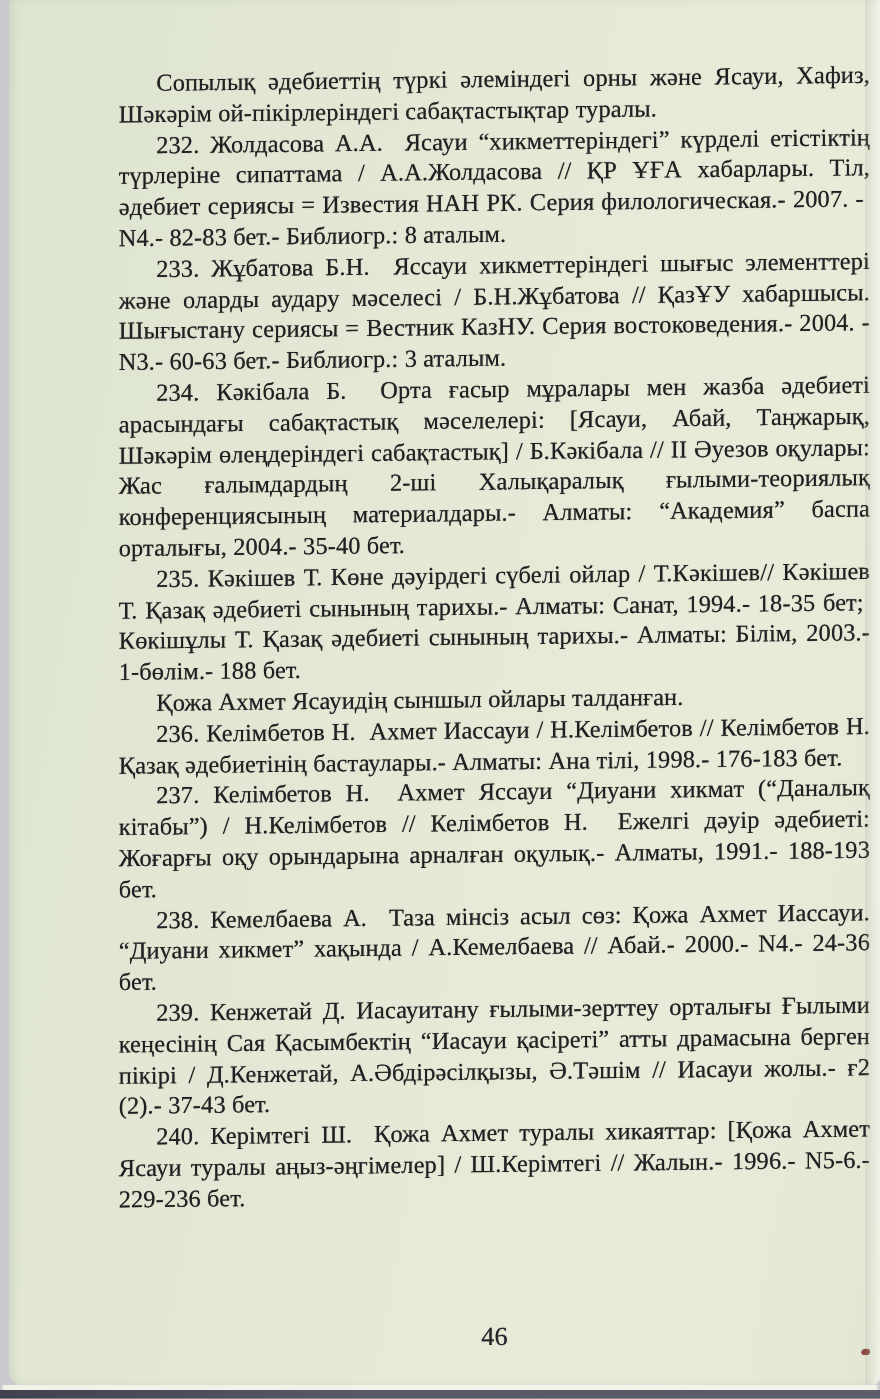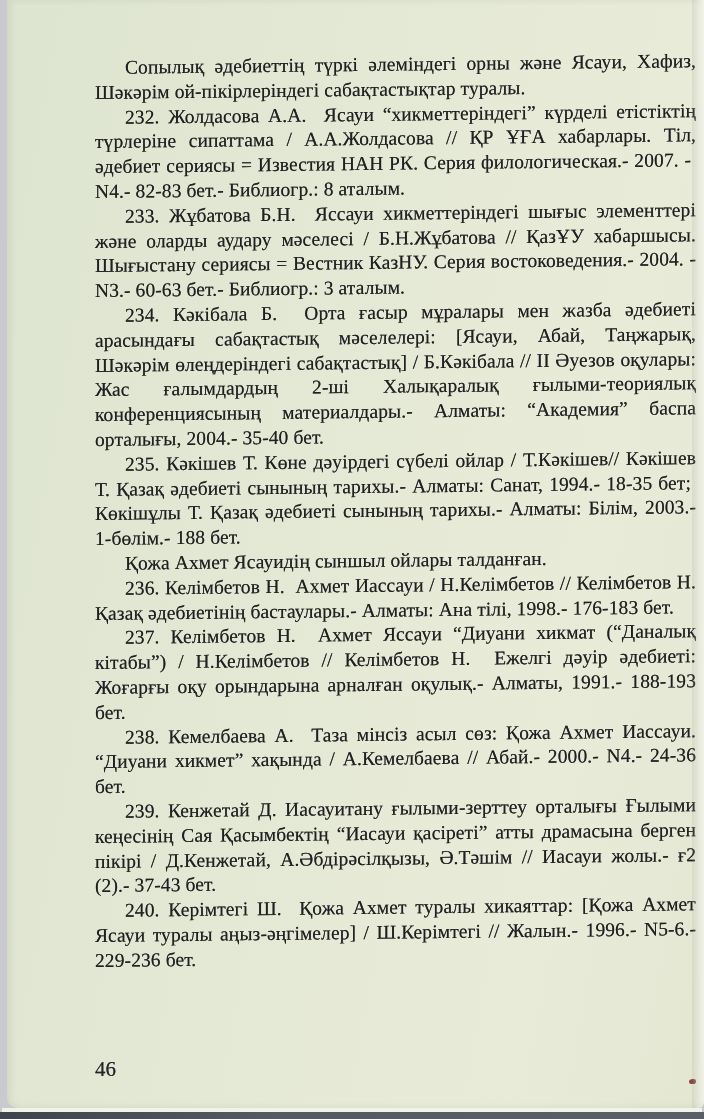--- a/index.html
+++ b/index.html
@@ -63,21 +63,21 @@
   .text-block p {
     margin: 0;
     padding: 0;
     text-indent: 30px;
   }
   .page-number {
     position: absolute;
     left: 88px;
     width: 601px;
     top: 1057px;
-    text-align: left;
+    text-align: center;
     font-size: 21px;
     color: #26242a;
     text-shadow: 0 0 0.6px rgba(25, 25, 28, 0.7);
   }
   .scan-speck {
     position: absolute;
     right: 8px;
     bottom: 24px;
     width: 7px;
     height: 5px;

